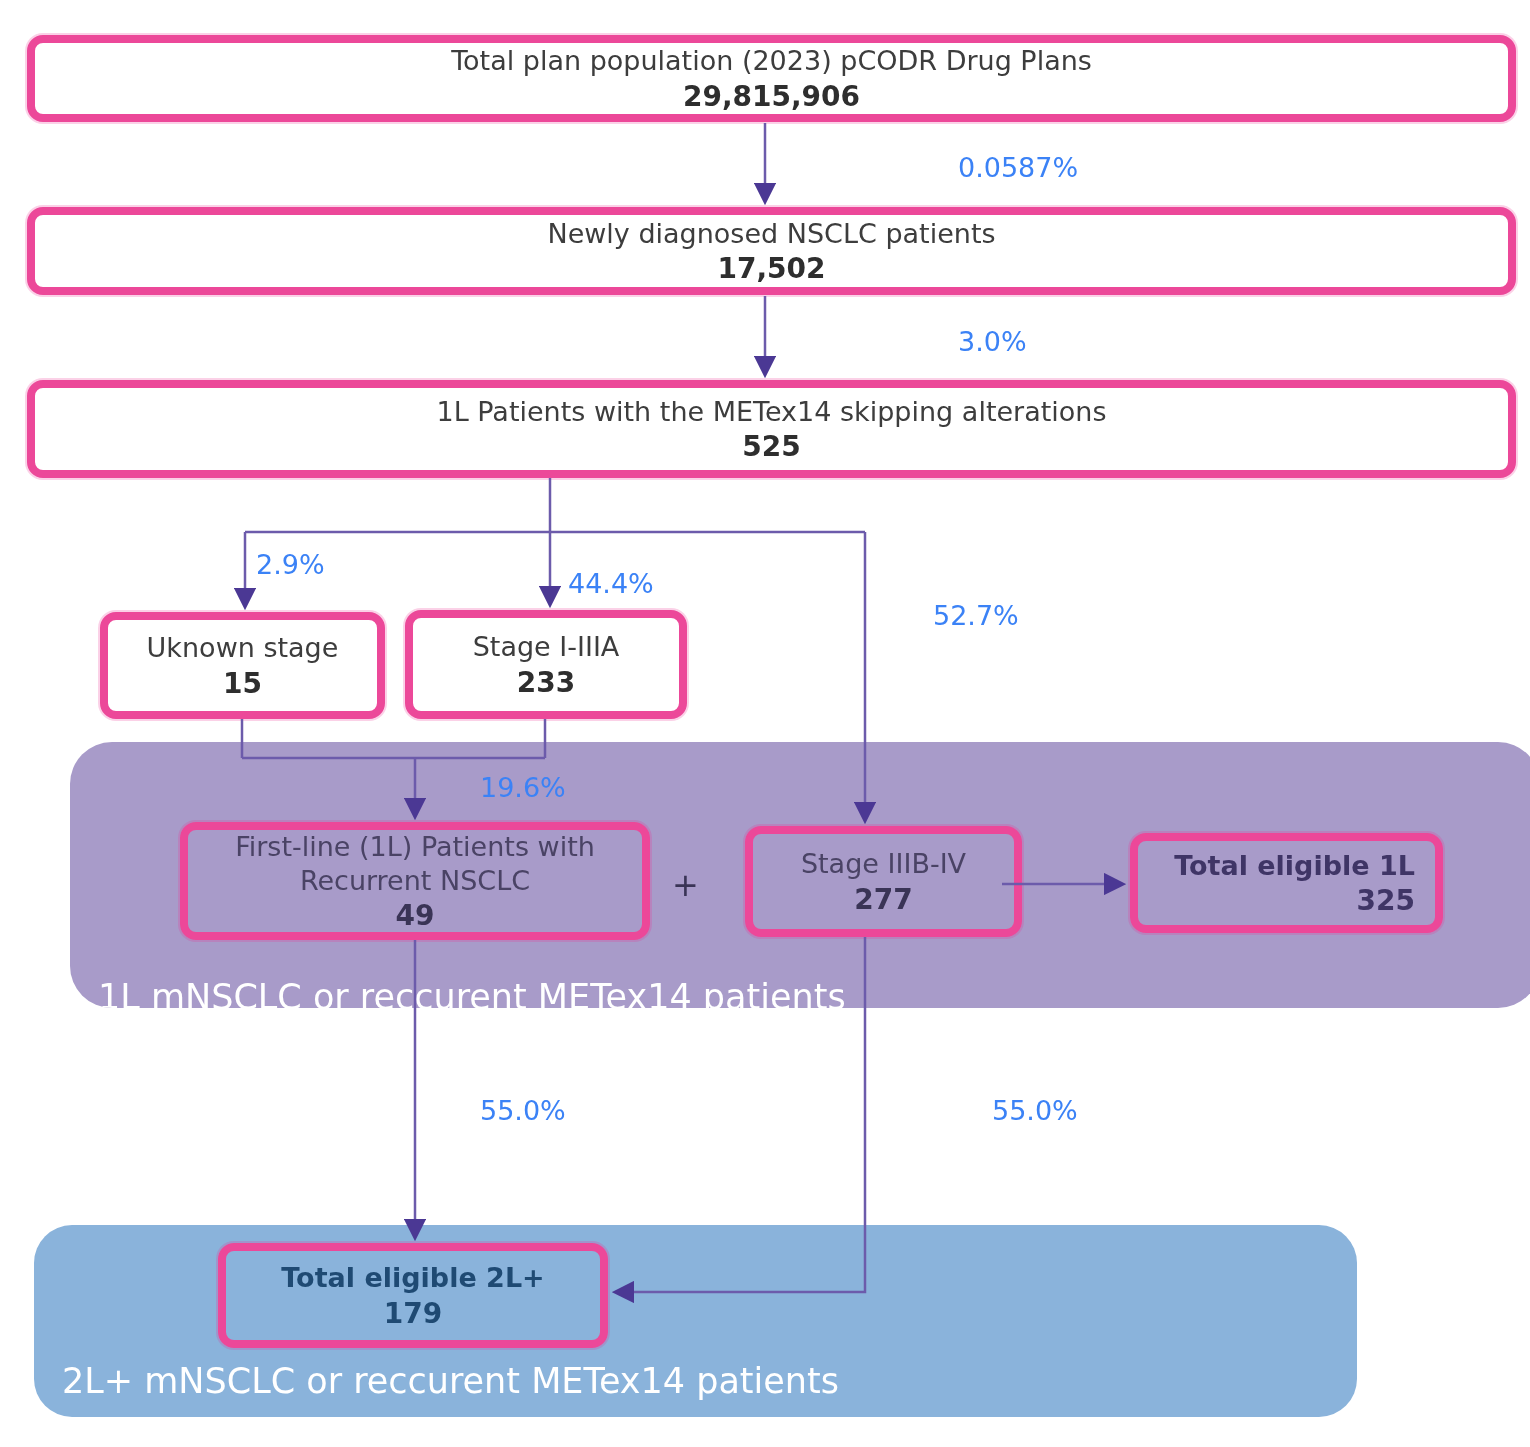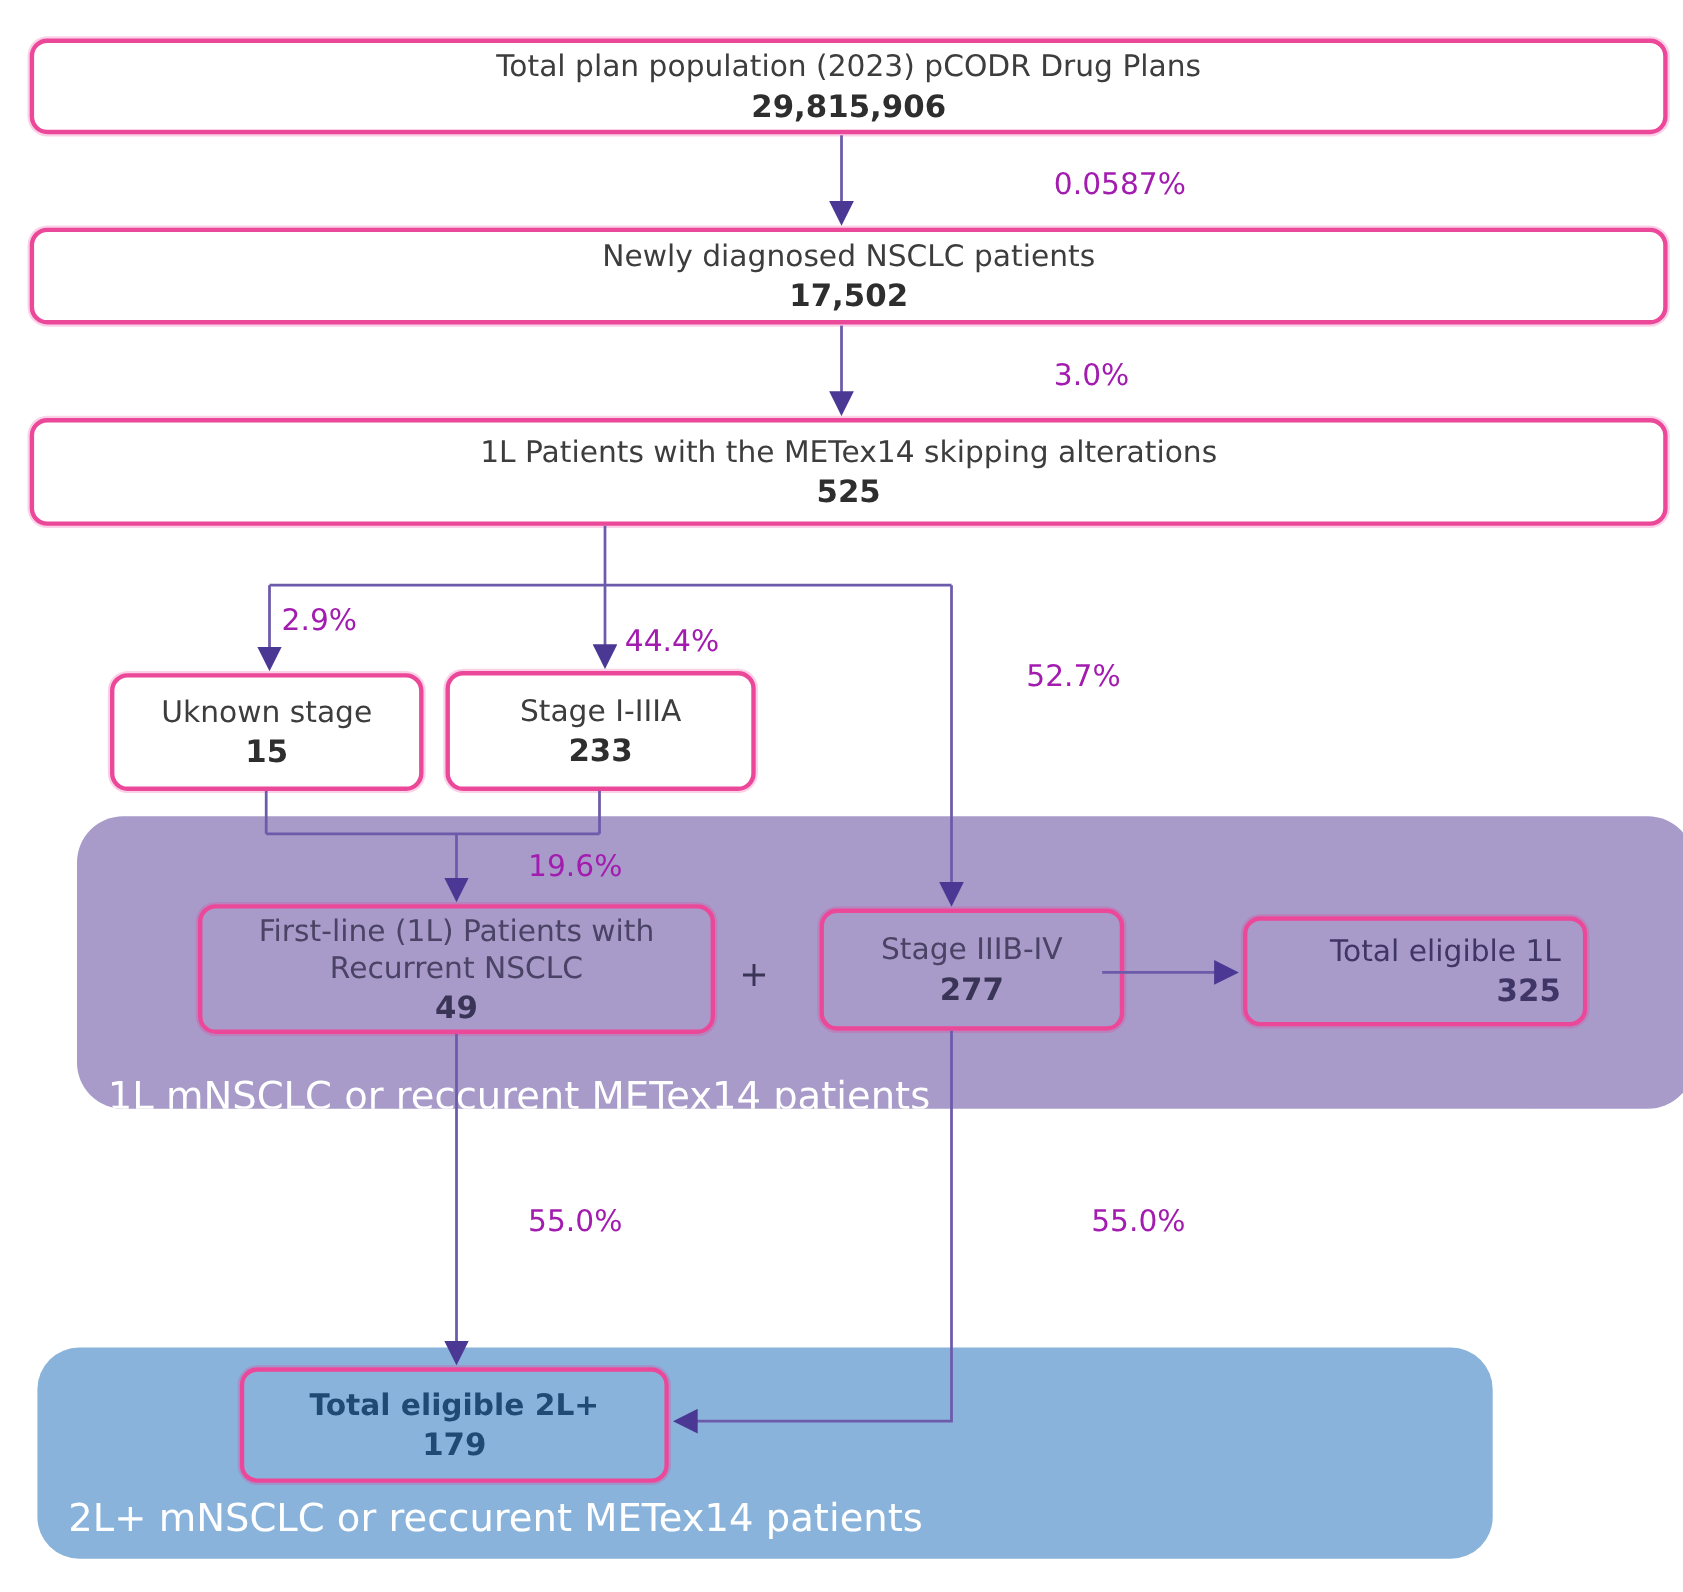--- a/index.html
+++ b/index.html
@@ -2,51 +2,51 @@
 <html><head>
 <meta charset="utf-8">
 <style>
   html,body{margin:0;padding:0;background:#ffffff;}
   body{font-family:"DejaVu Sans","Liberation Sans",sans-serif;color:#3d3d3d;}
   .stage{position:relative;width:1530px;height:1447px;background:#ffffff;overflow:hidden;}
 
   
   .fbox{
     position:absolute;
-    border:4px solid #ec4899;
+    border:8px solid #ec4899;
     border-radius:16px;
     box-shadow:0 0 0 2px rgba(236,47,146,0.22);
     background:#ffffff;
     display:flex;flex-direction:column;align-items:center;justify-content:center;
     text-align:center;
     z-index:2;
     box-sizing:border-box;
     padding:4px 10px;
   }
   .fbox .title{font-size:27px;line-height:1.25;color:#3d3d3d;}
   .fbox .value{font-size:28px;font-weight:bold;color:#2e2e2e;margin-top:2px;}
   .fbox.transparent{background:transparent;}
   .fbox.in-purple .title{color:#4a4365;}
   .fbox.in-purple .value{color:#3a3456;}
-  .fbox.bold-title .title{font-weight:normal;color:#3f3566;}
+  .fbox.bold-title .title{font-weight:bold;color:#3f3566;}
   .fbox.bold-title .value{color:#3f3566;}
   .fbox.right-align{align-items:flex-end;padding-right:20px;text-align:right;}
   .fbox.navy .title,.fbox.navy .value{color:#1f4a73;font-weight:bold;}
 
   
   .region{position:absolute;z-index:1;overflow:hidden;}
   .region-purple{background:#a89bc9;border-radius:42px;margin-left:40px;}
   .region-blue{background:#8ab3db;border-radius:38px;}
   .region-label{
     position:absolute;left:28px;color:#ffffff;font-size:35px;white-space:nowrap;
   }
 
   
   .pct{
-    position:absolute;font-size:27px;color:#a21caf;z-index:3;white-space:nowrap;
+    position:absolute;font-size:27px;color:#3b82f6;z-index:3;white-space:nowrap;
   }
   .plus{
     position:absolute;font-size:32px;color:#3a3456;z-index:3;
   }
 
   
   svg.connectors{position:absolute;left:0;top:0;z-index:4;pointer-events:none;}
 </style>
 </head>
 <body>

